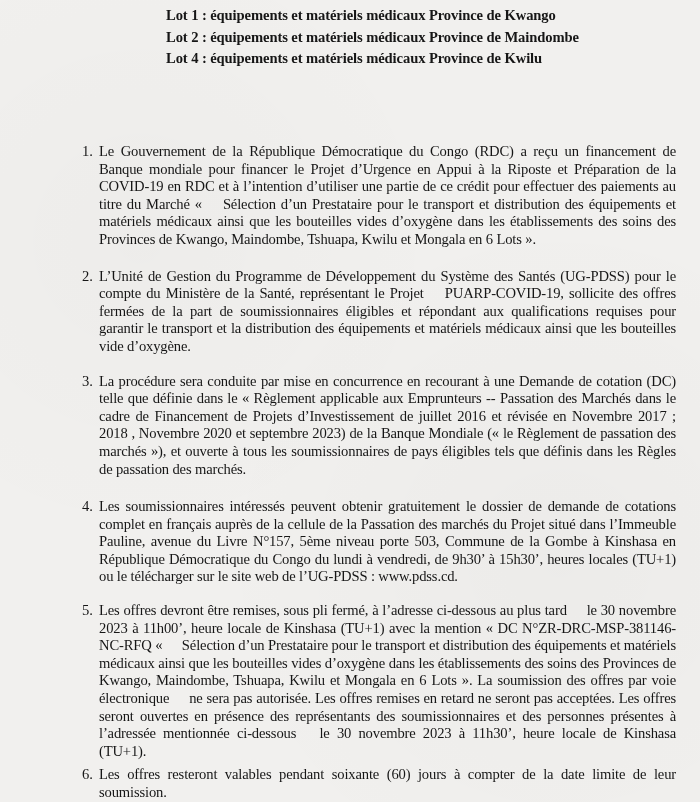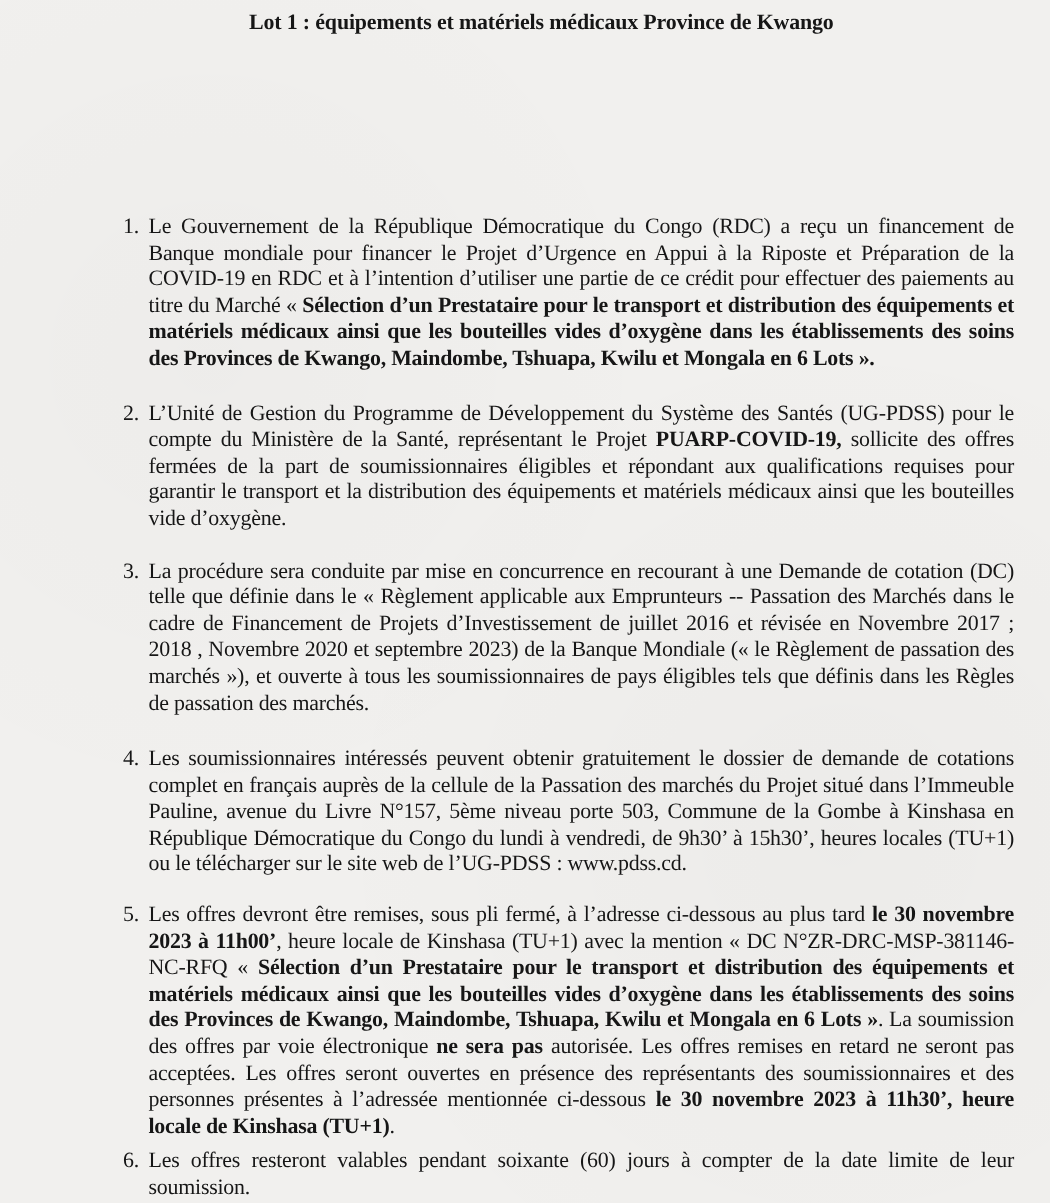--- a/index.html
+++ b/index.html
@@ -55,37 +55,39 @@
       font-size: 14.6px;
       line-height: 17.6px;
       text-align: justify;
       letter-spacing: -0.15px;
     }
     .item .num {
       position: absolute;
       left: 0;
       top: 0;
     }
-    .item b { font-weight: bold; }
+    .item b { font-weight: normal; margin-left: 16px; }
     .item a {
       color: #161616;
     }
     .gap-1 { margin-bottom: 19px; }
     .gap-2 { margin-bottom: 17px; }
     .gap-3 { margin-bottom: 20px; }
     .gap-4 { margin-bottom: 16px; }
     .gap-5 { margin-bottom: 6px; }
   </style>
 </head>
 <body>
 
 <div class="page">
 
   <ul class="lots">
     <li>Lot 1 : équipements et matériels médicaux Province de Kwango</li>
+    <li>Lot 2 : équipements et matériels médicaux Province de Maindombe</li>
+    <li>Lot 4 : équipements et matériels médicaux Province de Kwilu</li>
   </ul>
 
   <ol class="items">
     <li class="item gap-1">
       <span class="num">1.</span><span>Le Gouvernement de la République Démocratique du Congo (RDC) a reçu un financement de Banque mondiale pour financer le Projet d’Urgence en Appui à la Riposte et Préparation de la COVID-19 en RDC et à l’intention d’utiliser une partie de ce crédit pour effectuer des paiements au titre du Marché « </span><b>Sélection d’un Prestataire pour le transport et distribution des équipements et matériels médicaux ainsi que les bouteilles vides d’oxygène dans les établissements des soins des Provinces de Kwango, Maindombe, Tshuapa, Kwilu et Mongala en 6 Lots ».</b>
     </li>
     <li class="item gap-2">
       <span class="num">2.</span><span>L’Unité de Gestion du Programme de Développement du Système des Santés (UG-PDSS) pour le compte du Ministère de la Santé, représentant le Projet </span><b>PUARP-COVID-19,</b><span> sollicite des offres fermées de la part de soumissionnaires éligibles et répondant aux qualifications requises pour garantir le transport et la distribution des équipements et matériels médicaux ainsi que les bouteilles vide d’oxygène.</span>
     </li>
     <li class="item gap-3">

